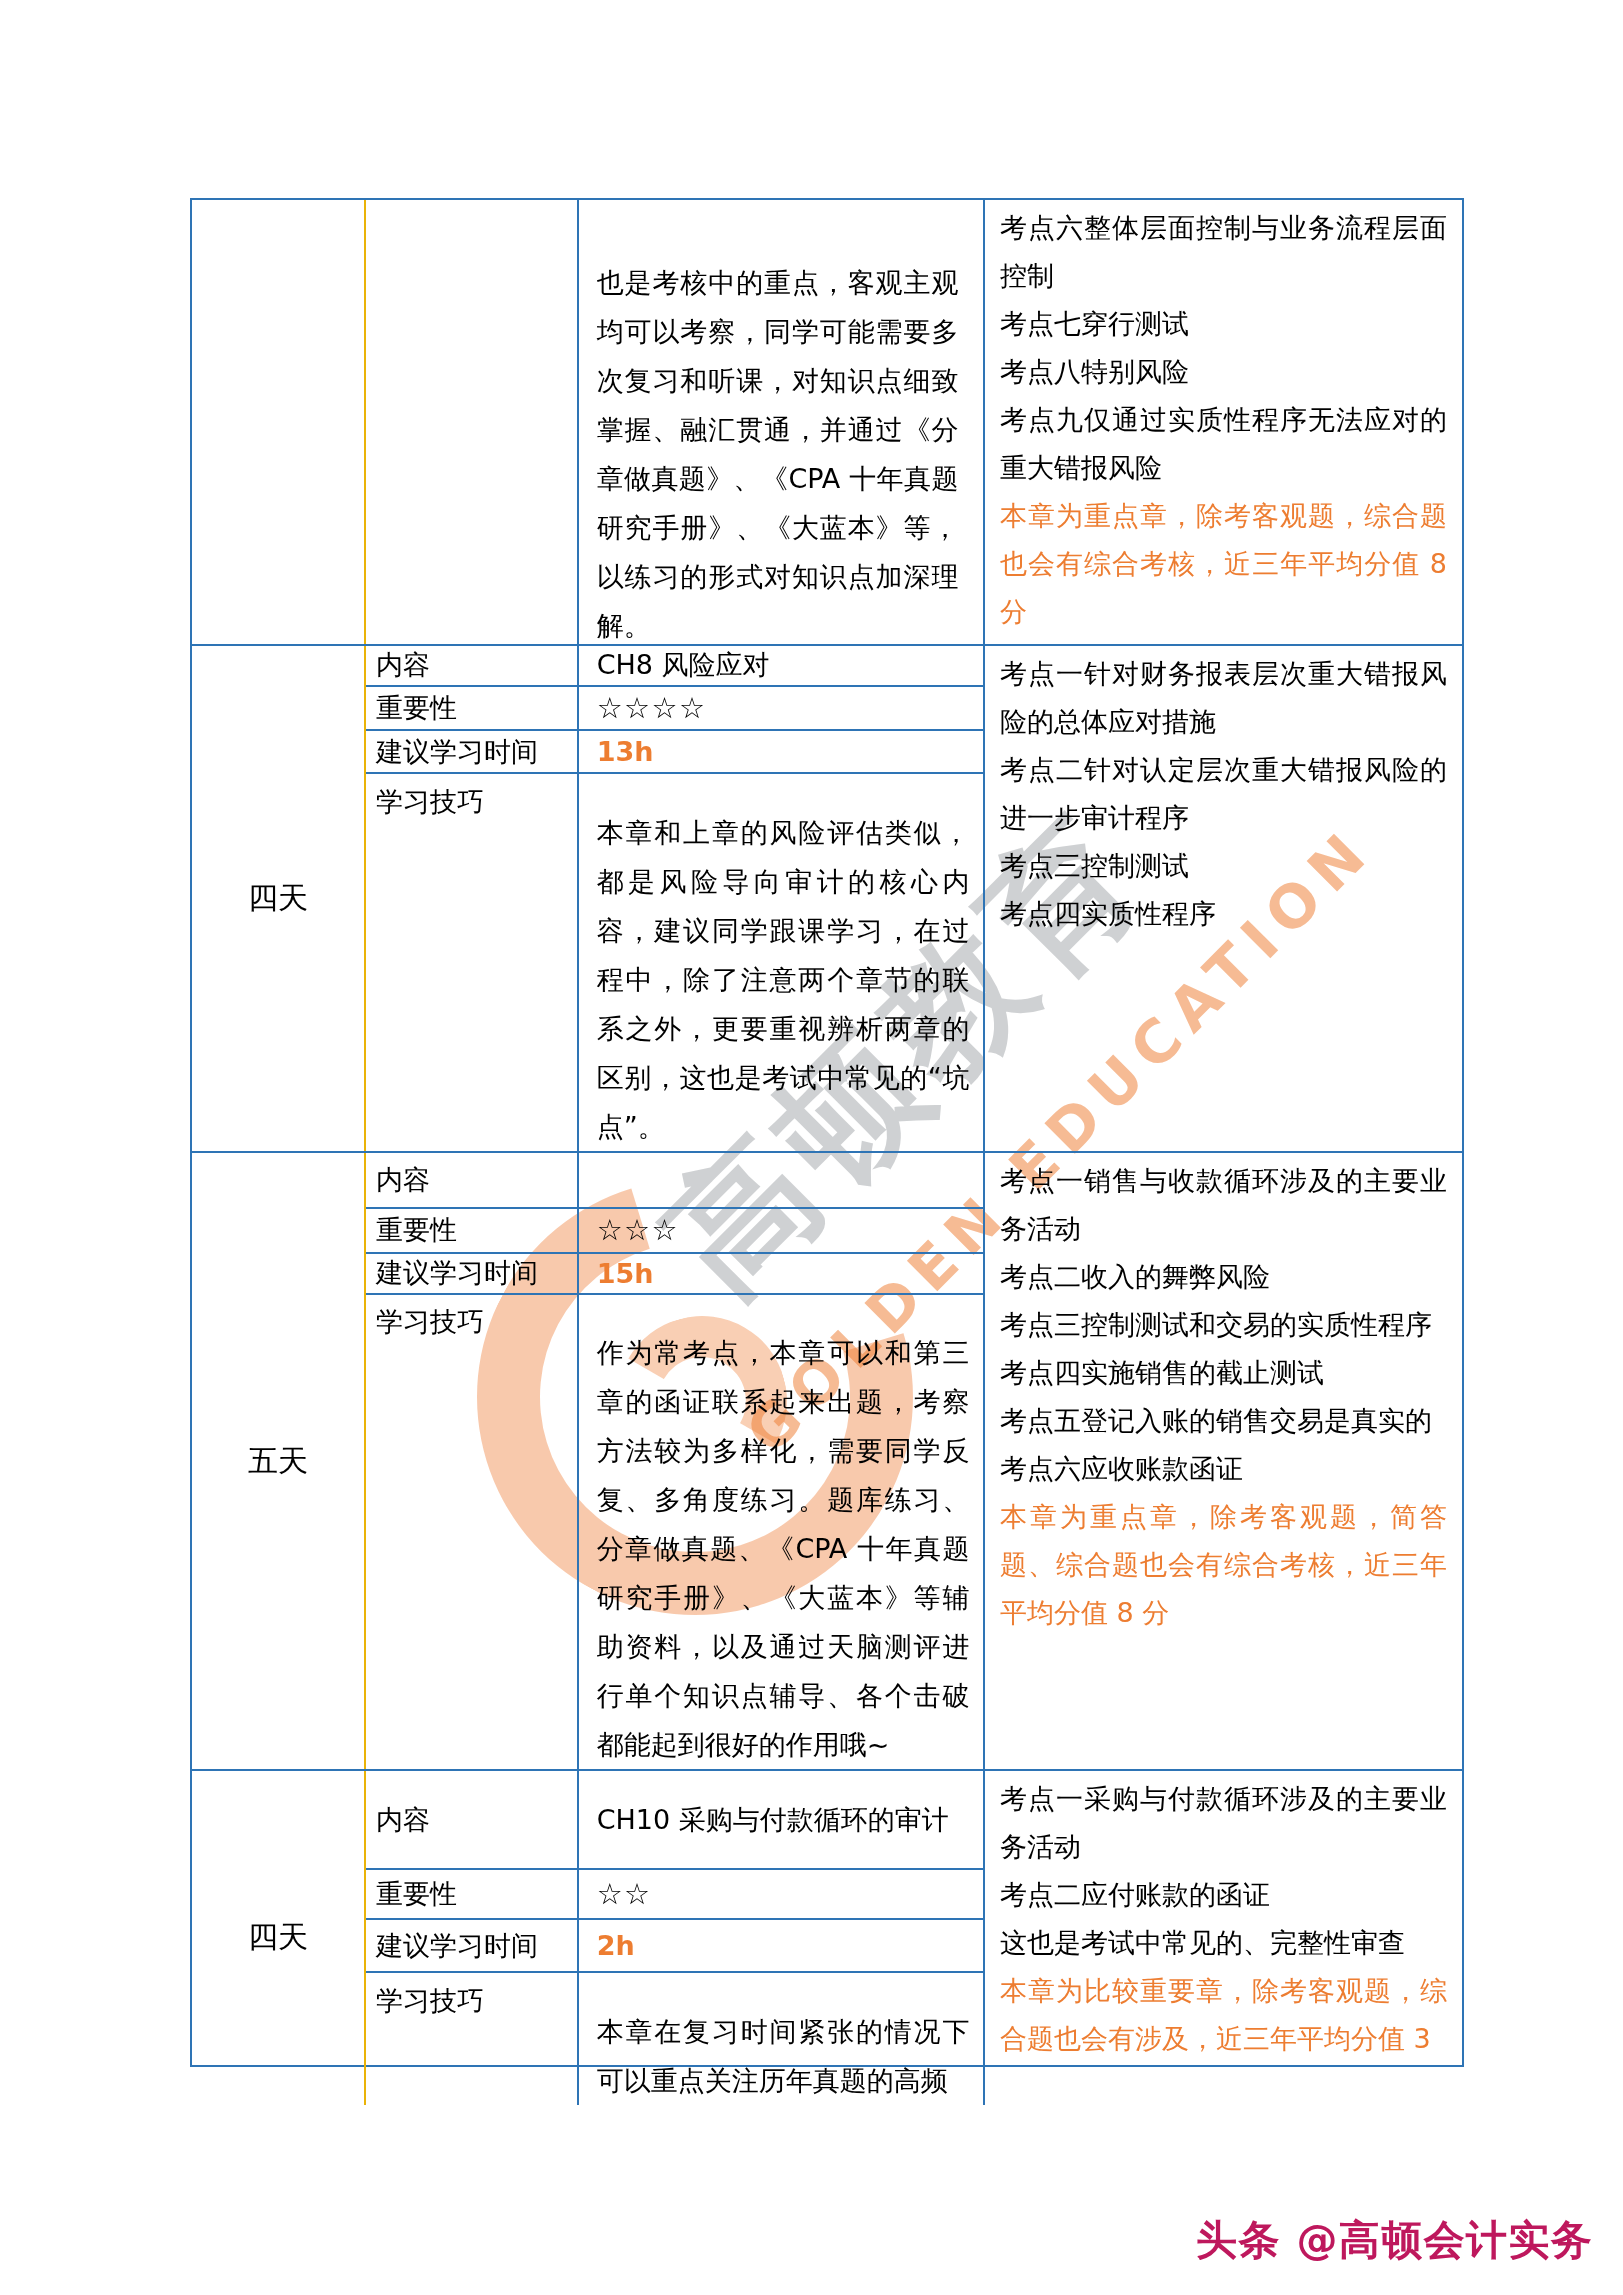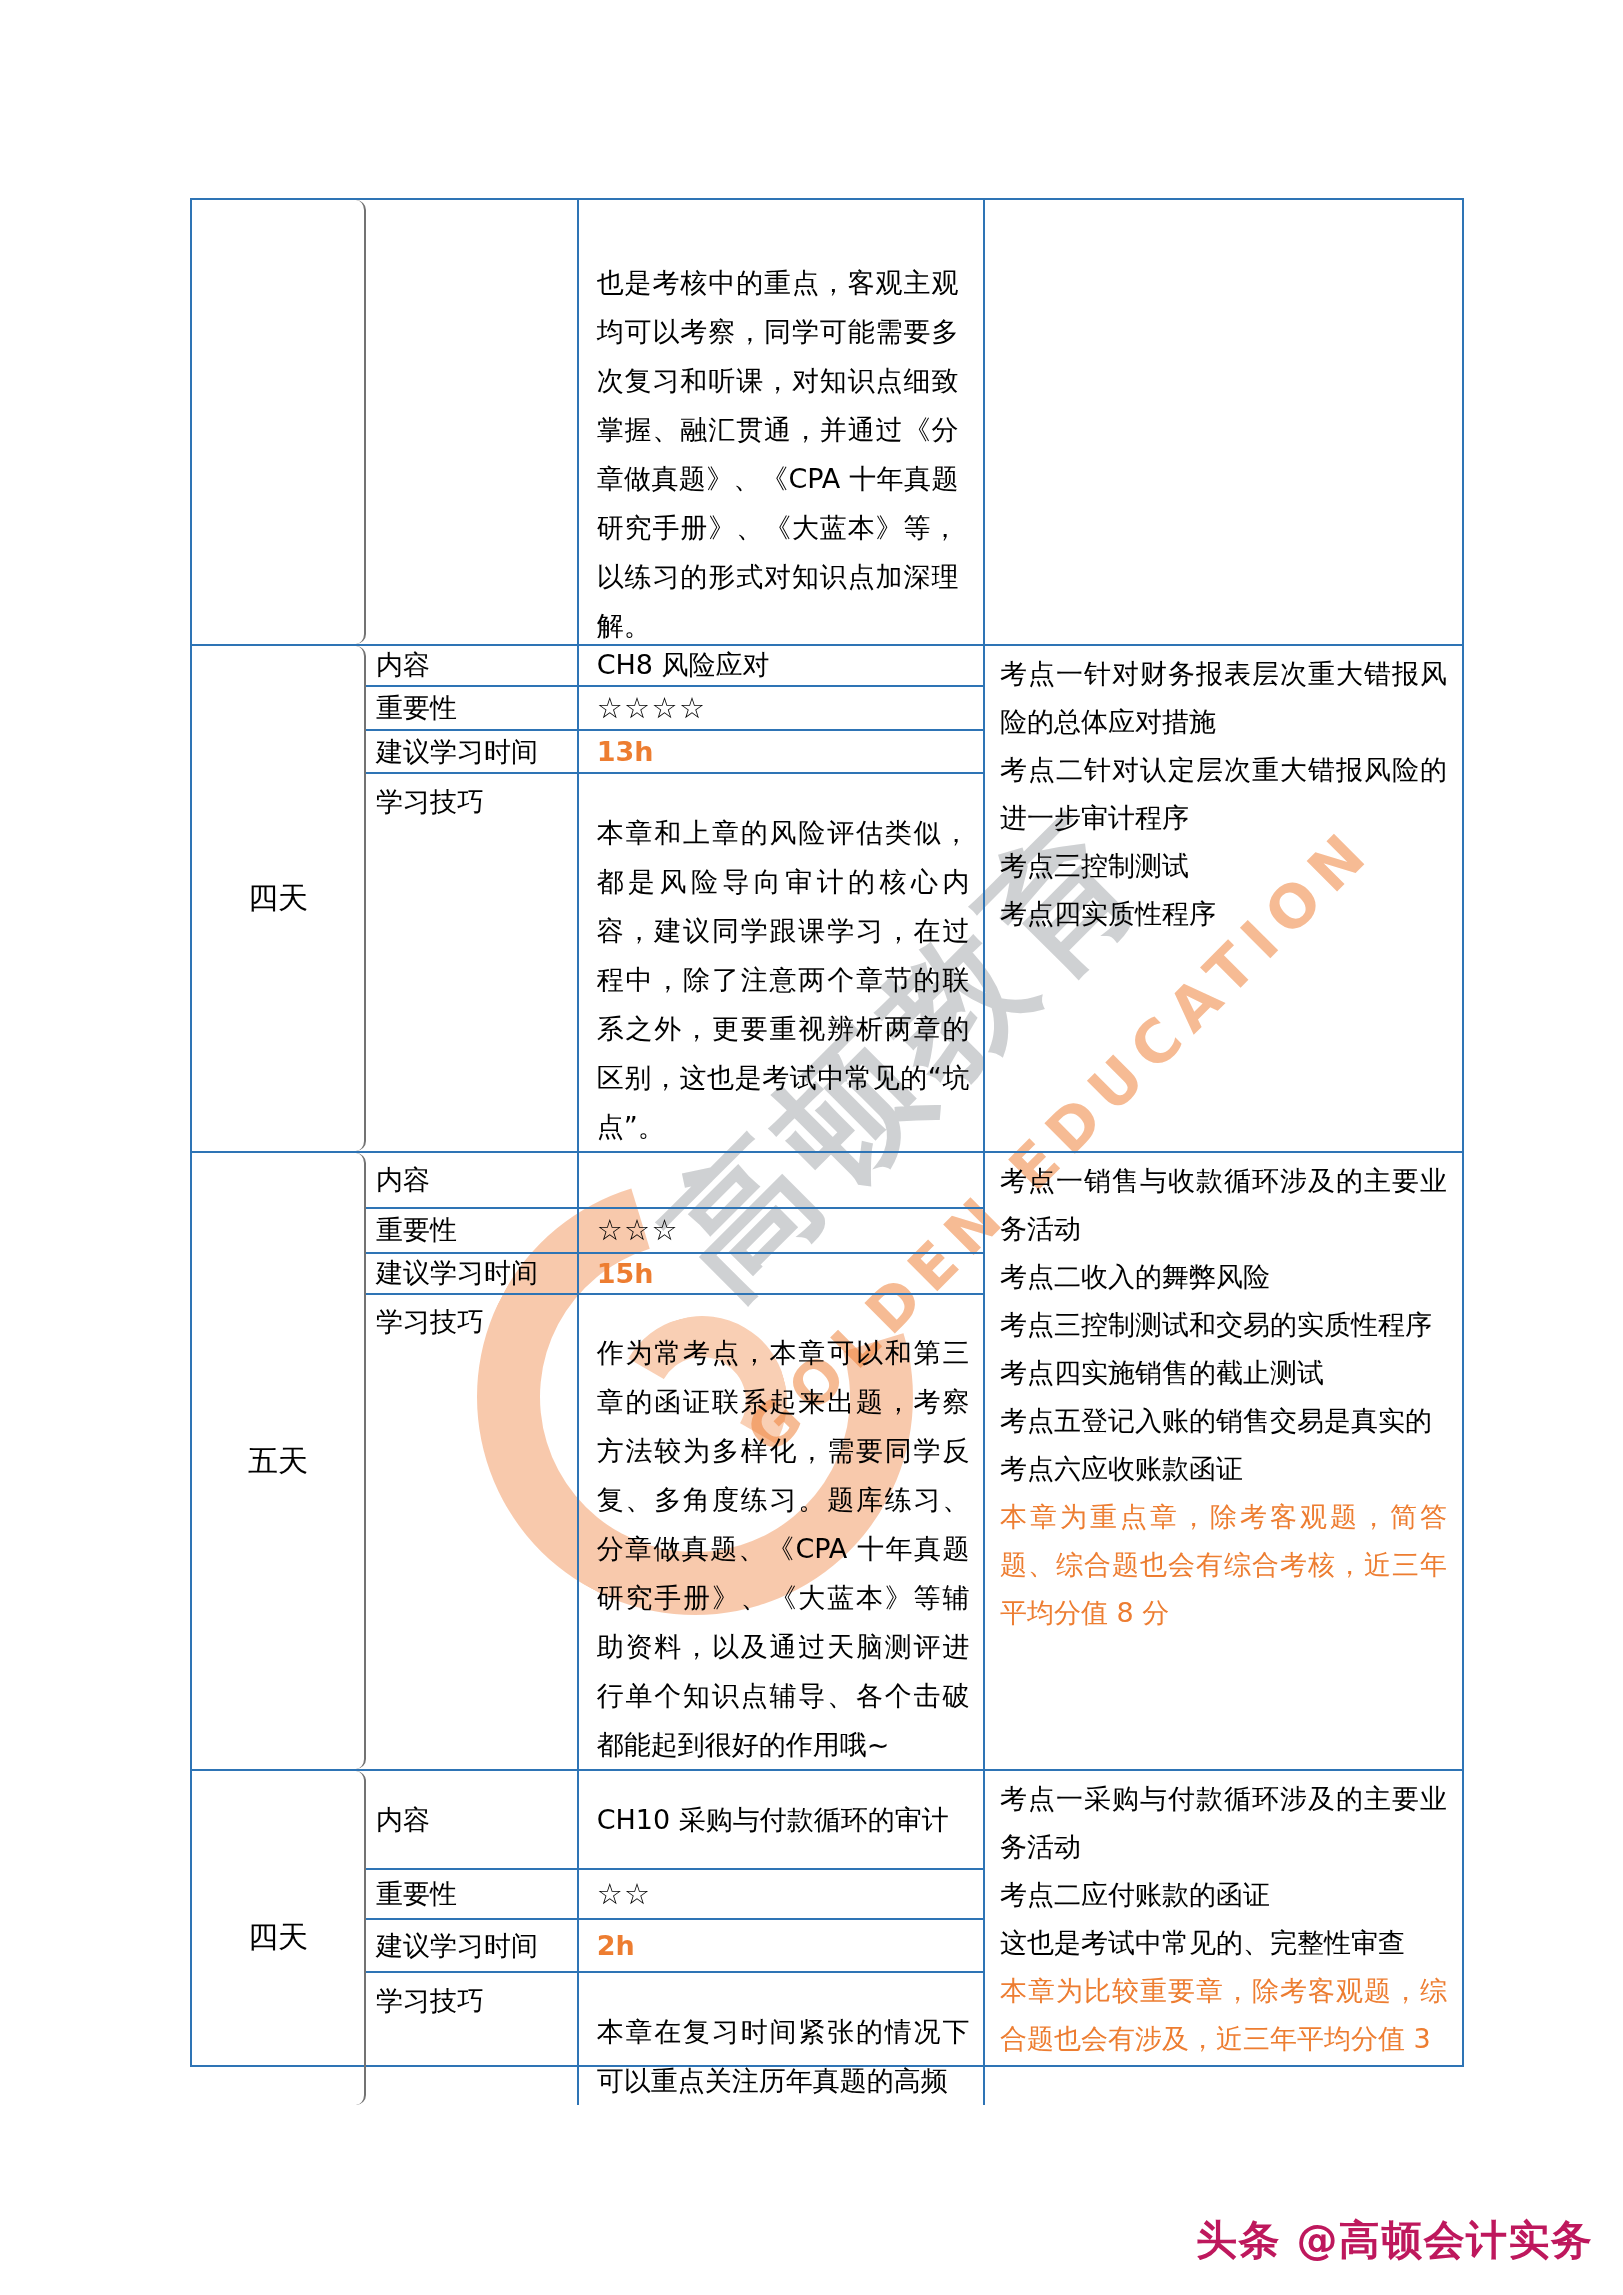--- a/index.html
+++ b/index.html
@@ -52,24 +52,23 @@
   }
   .block { display:flex; flex-direction:row; border-bottom:2.7px solid #2e74b5; }
   .block:last-child { border-bottom:none; }
   .block-a { height:446px; }
   .block-b { height:507px; }
   .block-c { height:618px; }
   .block-d { flex:1; }
 
   .day-col {
     width:174px; min-width:174px;
-    border-right:2px solid #737373;
+    border-right:2px solid #eab308;
     display:flex; align-items:center; justify-content:center;
     font-size:30px;
-    border-radius:10px;
   }
   .mid-col { width:619px; min-width:619px; border-right:2px solid #2e74b5; display:flex; flex-direction:column; }
   .sub-row { display:flex; border-bottom:2px solid #2e74b5; }
   .sub-row.tips-row { border-bottom:none; flex:1; }
   .row-content-b { height:47px; } .row-imp-b { height:51px; } .row-time-b { height:51px; }
   .row-content-c { height:68px; } .row-imp-c { height:55px; } .row-time-c { height:50px; }
   .row-content-d { height:99px; } .row-imp-d { height:50px; } .row-time-d { height:53px; }
 
   .label-cell {
     width:213px; min-width:213px;
@@ -115,20 +114,27 @@
 
   <div class="block block-a">
     <div class="day-col"></div>
     <div class="mid-col">
       <div class="sub-row tips-row">
         <div class="label-cell"></div>
         <div class="value-cell">
           <div class="para para-first" style="padding:24.5px 11px 0 0;">也是考核中的重点，客观主观均可以考察，同学可能需要多次复习和听课，对知识点细致掌握、融汇贯通，并通过《分章做真题》、《CPA 十年真题研究手册》、《大蓝本》等，以练习的形式对知识点加深理解。</div>
         </div>
       </div>
+    </div>
+    <div class="right-col">
+      <div class="point">考点六整体层面控制与业务流程层面控制</div>
+      <div class="point">考点七穿行测试</div>
+      <div class="point">考点八特别风险</div>
+      <div class="point">考点九仅通过实质性程序无法应对的重大错报风险</div>
+      <div class="note">本章为重点章，除考客观题，综合题也会有综合考核，近三年平均分值 8 分</div>
     </div>
   </div>
 
   <div class="block block-b">
     <div class="day-col">四天</div>
     <div class="mid-col">
       <div class="sub-row row-content-b">
         <div class="label-cell">内容</div>
         <div class="value-cell">CH8 风险应对</div>
       </div>

